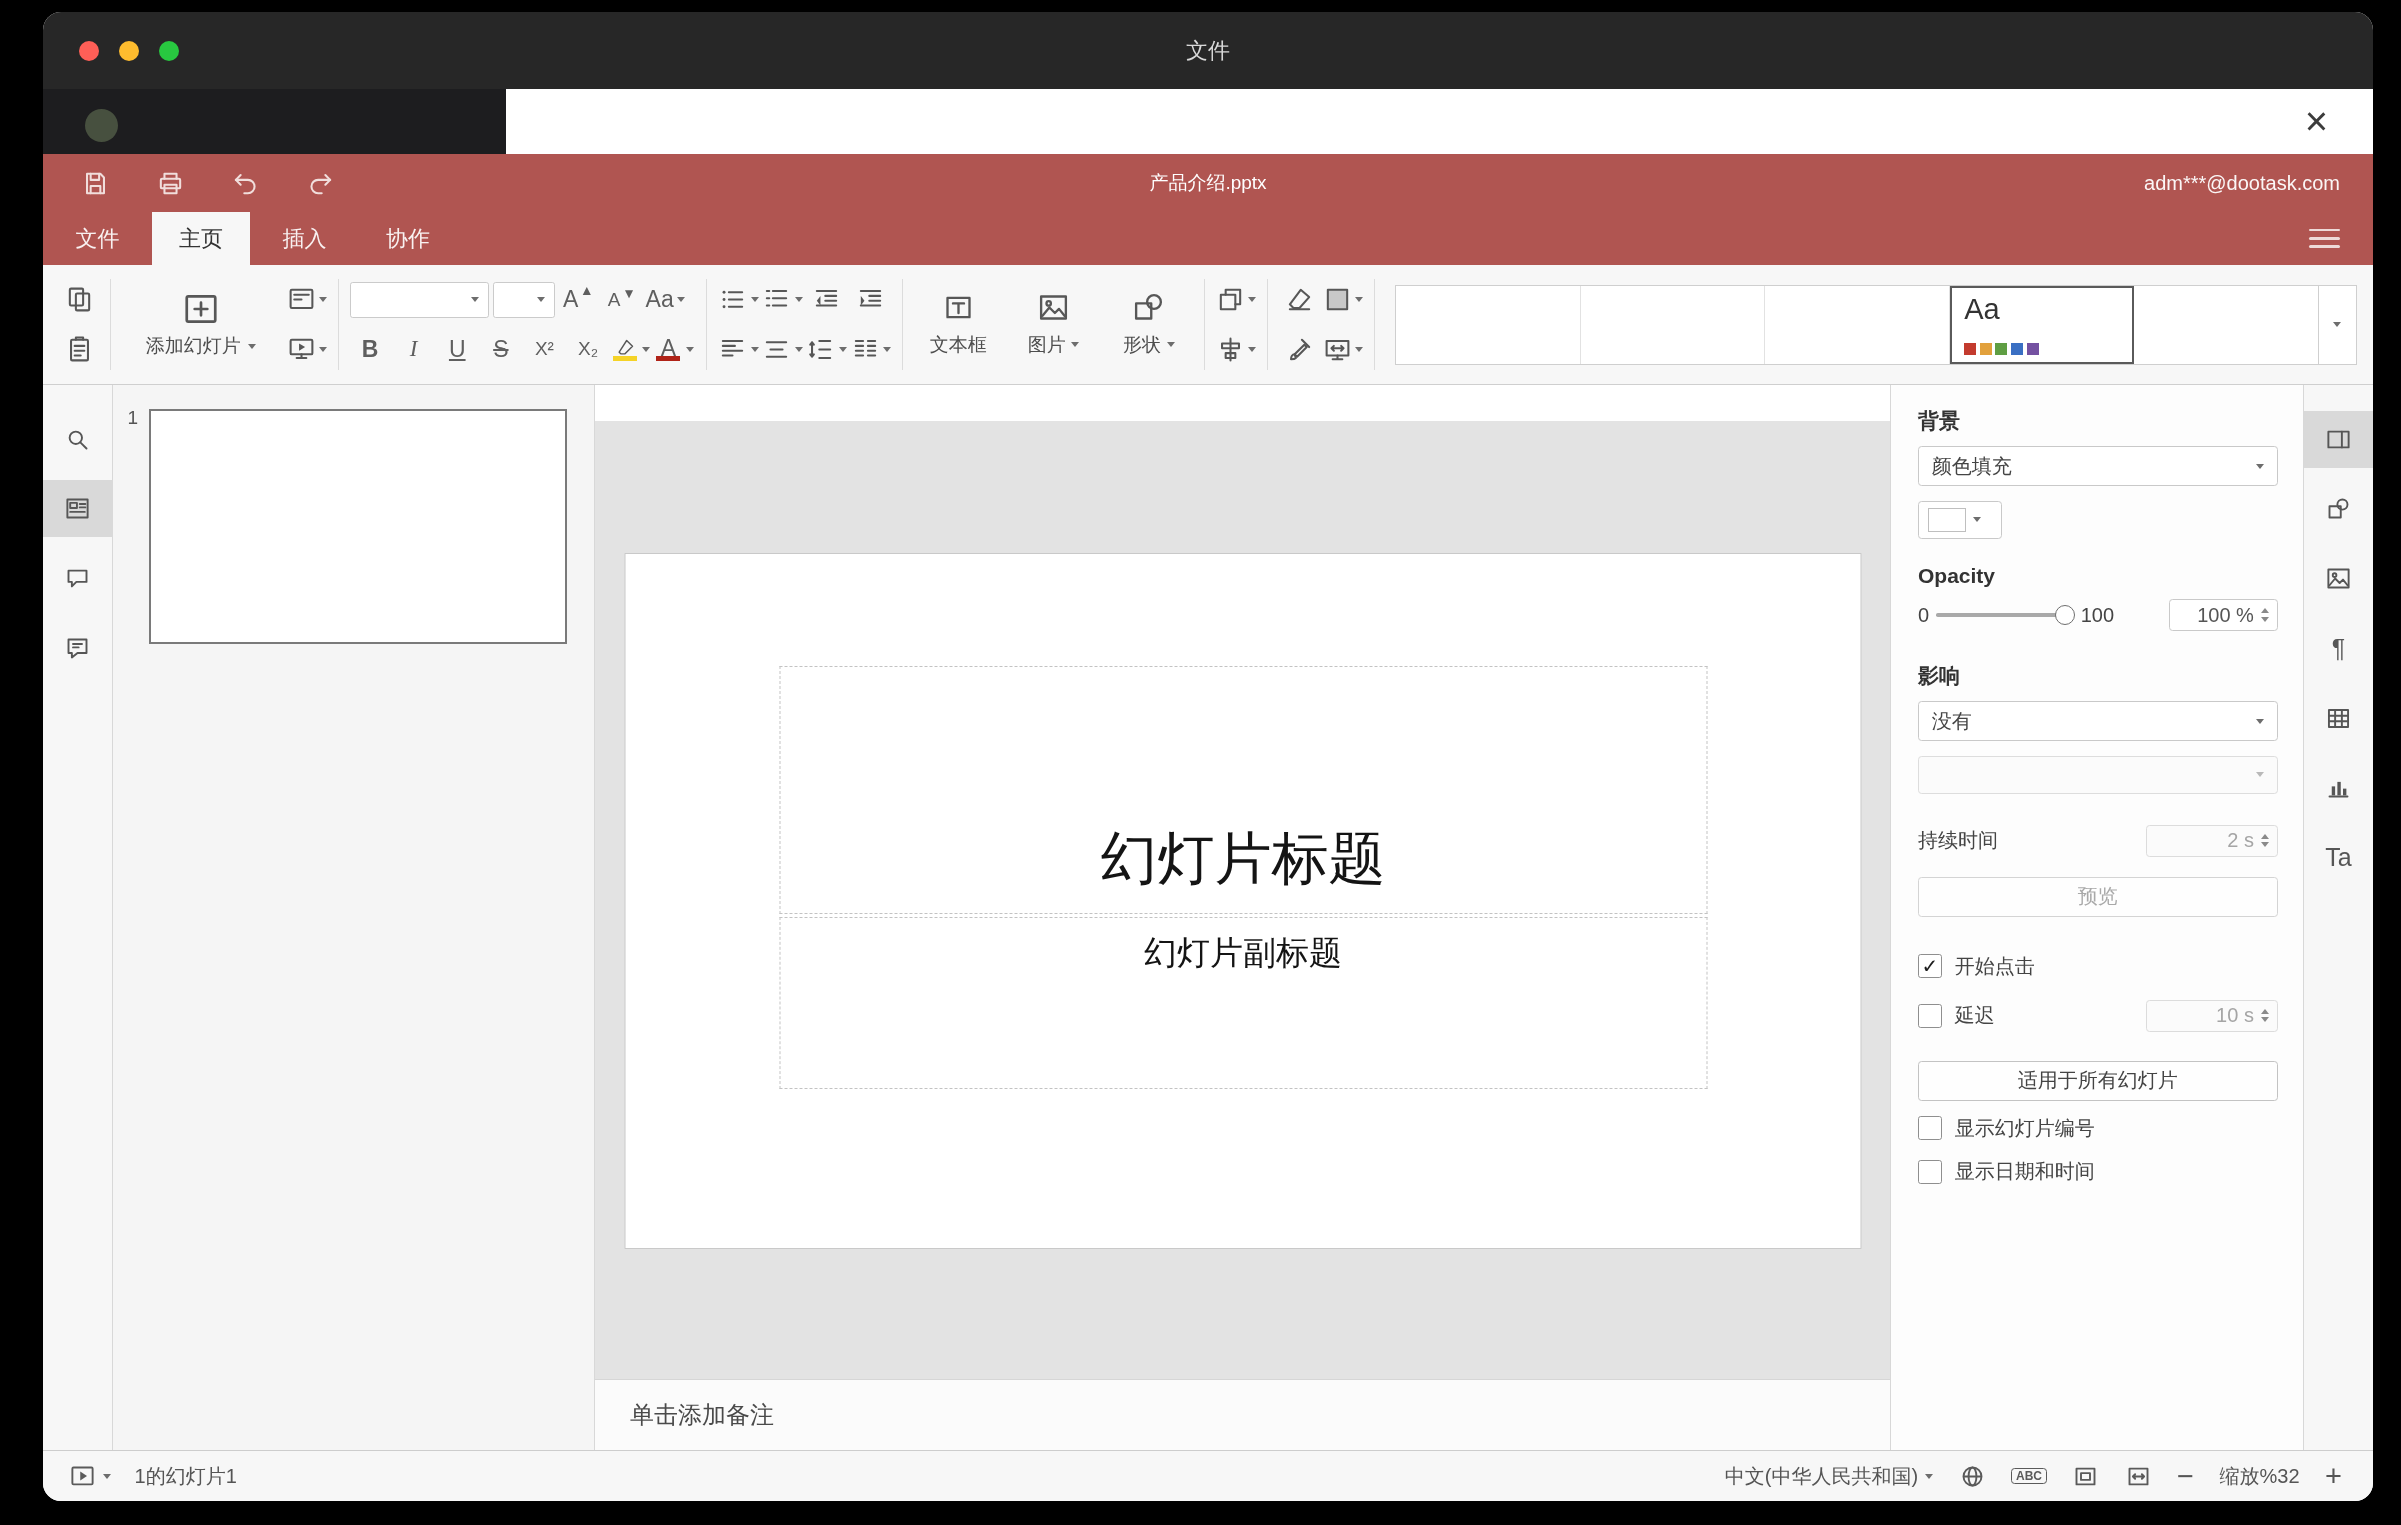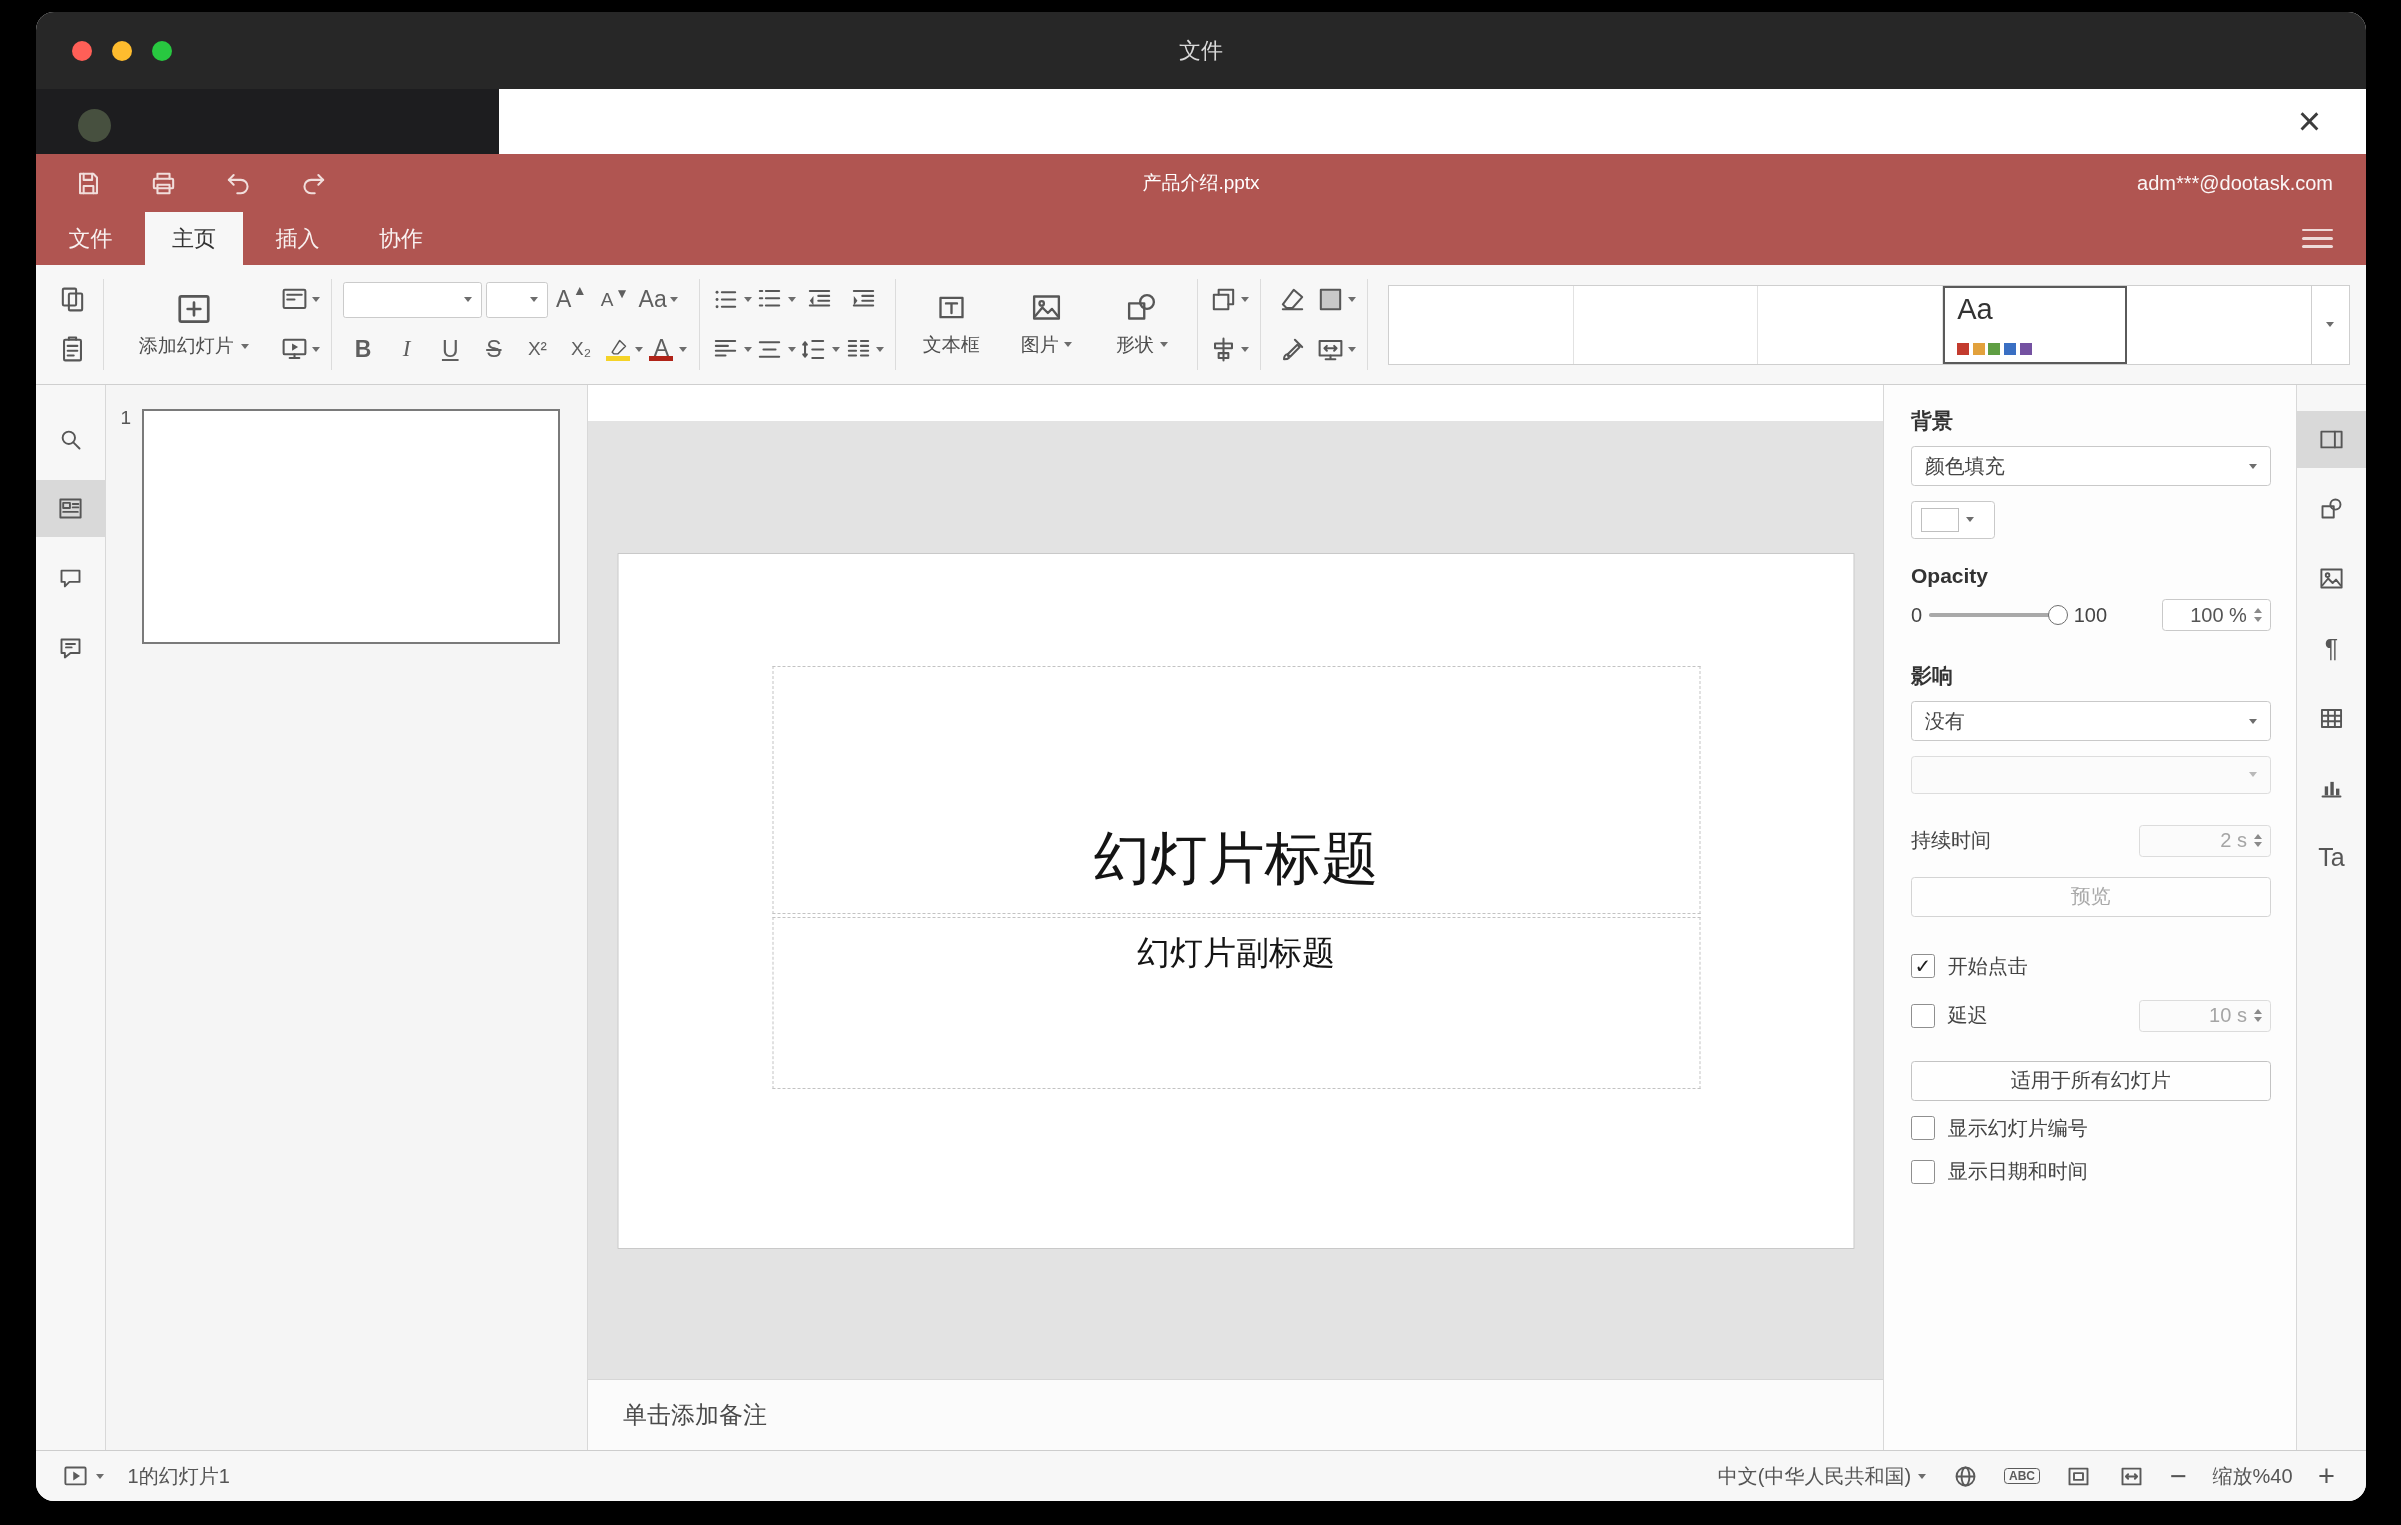--- a/index.html
+++ b/index.html
@@ -1,19 +1,19 @@
 <!DOCTYPE html>
 <html style="font-size:14.6px"><head>
 <meta charset="utf-8">
 <style>
   * { margin:0; padding:0; box-sizing:border-box; }
   html,body { background:#000; width:2401px; height:1526px; overflow:hidden;
     font-family:"Liberation Sans","DejaVu Sans",sans-serif; }
   .stage { position:relative; width:2401px; height:1526px; }
-  .window { position:absolute; left:36px; top:12px; width:2330px; height:1489px;
+  .window { position:absolute; left:43px; top:12px; width:2330px; height:1489px;
     background:#fff; border-radius:18px; overflow:hidden; }
 
   
   .titlebar { position:relative; height:77px; background:#272727; display:flex;
     align-items:center; justify-content:center; }
   .traffic { position:absolute; left:36px; top:0; height:100%; display:flex; align-items:center; gap:20px; }
   .light { width:20px; height:20px; border-radius:50%; }
   .win-title { color:#d9d9d9; font-size:22px; }
 
   
@@ -753,21 +753,21 @@
                 <path d="M8 9h8v6H8z"></path>
               </svg>
             </div>
           <div class="sb-btn">
             <svg viewBox="0 0 24 24">
                 <rect x="4" y="5" width="16" height="14"></rect>
                 <path d="M7 12h10M7 12l2-2M7 12l2 2M17 12l-2-2M17 12l-2 2"></path>
               </svg>
             </div>
           <span class="zoom-glyph">−</span>
-          <span>缩放%40</span>
+          <span>缩放%32</span>
           <span class="zoom-glyph">+</span>
         </div>
       </div>
 
     </div>
   </div>
 </div>
 
 
 </body></html>

